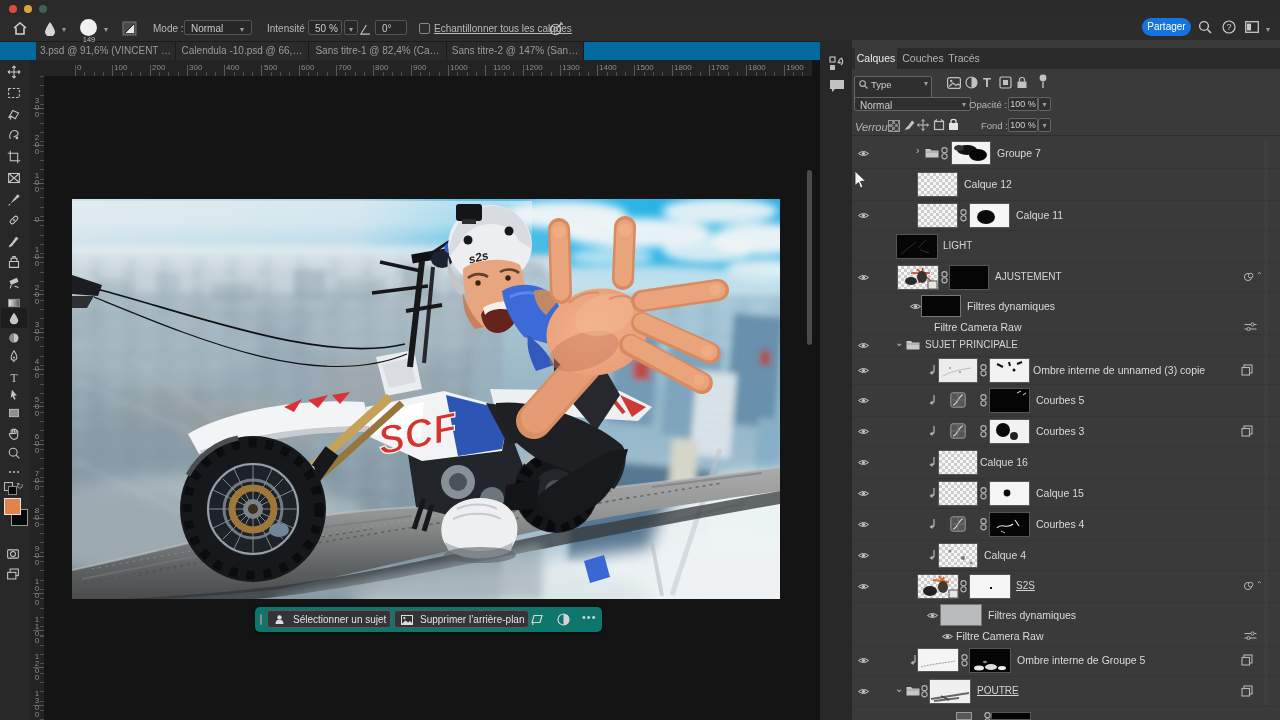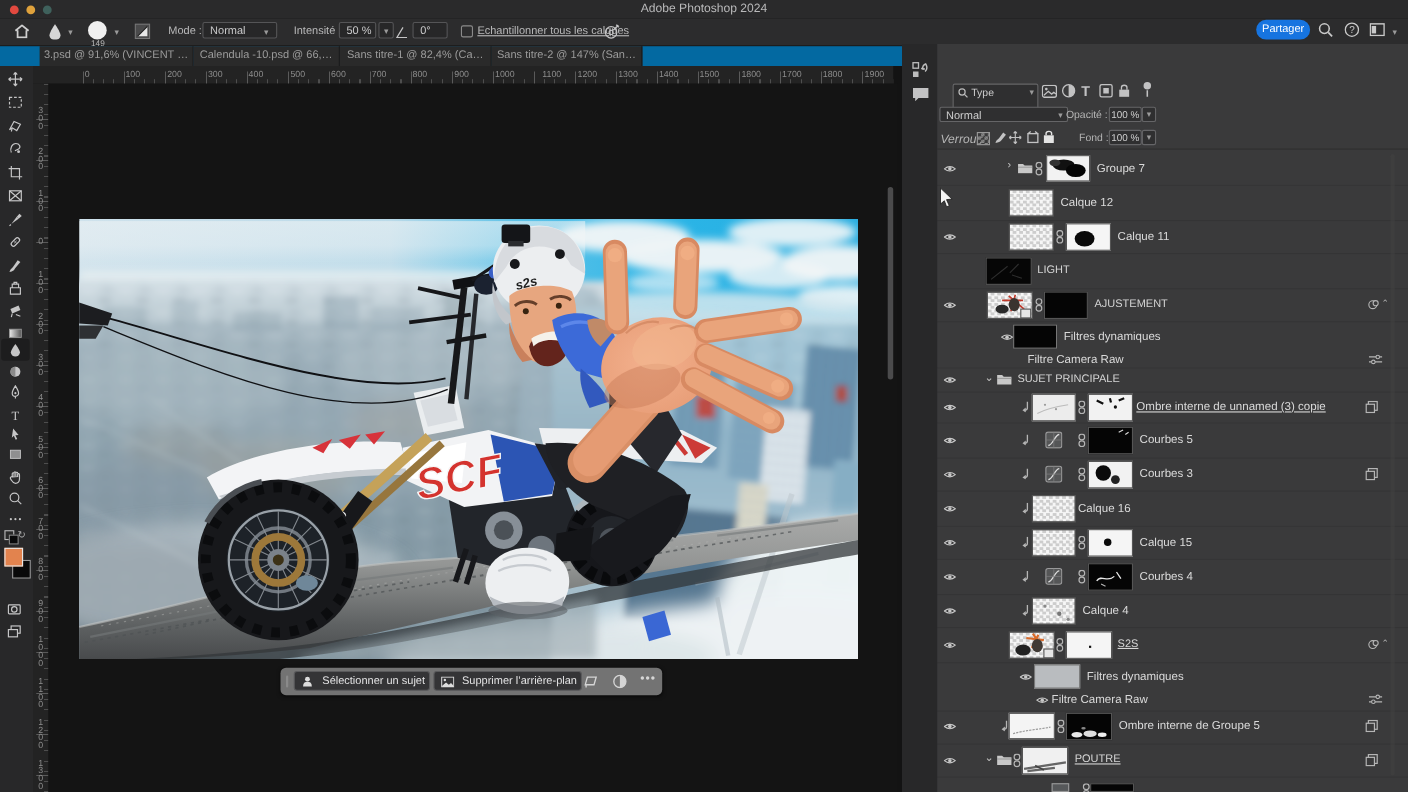--- a/index.html
+++ b/index.html
@@ -14,40 +14,39 @@
 #tabbar{left:0;top:42px;width:1280px;height:18px;background:#0369a1;}
 .tab{top:0;height:18px;background:#2a2a2a;color:#9b9b9b;font-size:10px;line-height:18px;text-align:center;border-right:1px solid #1a1a1a;overflow:hidden;white-space:nowrap;}
 .tabact{background:#3d3d3d;color:#e8e8e8;font-weight:bold;font-size:9.5px;}
 #toolbar{left:0;top:60px;width:30px;height:660px;background:#282829;}
 #hruler{left:30px;top:60px;width:782px;height:16px;background:#232323;border-bottom:1px solid #191919;}
 #vruler{left:30px;top:76px;width:14px;height:644px;background:#232323;border-right:1px solid #191919;}
 .rnum{color:#8d8d8d;font-size:8px;}
 .vnum{color:#8d8d8d;font-size:8px;line-height:7px;text-align:center;width:14px;}
 #canvas{left:44px;top:76px;width:772px;height:644px;background:#141414;}
 #photo{left:28px;top:123px;width:708px;height:400px;}
-#ctxbar{left:211px;top:531px;width:347px;height:25px;background:#737373;border-radius:5px;box-shadow:0 1px 3px rgba(0,0,0,.5);}
+#ctxbar{left:211px;top:531px;width:347px;height:25px;background:#0f766e;border-radius:5px;box-shadow:0 1px 3px rgba(0,0,0,.5);}
 .ctxbtn{top:3px;height:18px;border:1px solid #5a5a5c;border-radius:3px;background:#343436;color:#e3e3e4;font-size:10px;line-height:17px;box-sizing:border-box;white-space:nowrap;}
 #dock{left:820px;top:40px;width:460px;height:680px;background:#282829;}
 #panel{left:32px;top:0;width:428px;height:680px;background:#3a3a3b;}
 #ptabs{left:0;top:8px;width:428px;height:21px;background:#2b2b2c;}
 .ptab{top:0;height:21px;font-size:10.5px;line-height:21px;color:#b2b2b2;text-align:center;}
 .ptabact{background:#3a3a3b;color:#ececec;}
 .pbox{background:#2f2f30;border:1px solid #656567;border-radius:2px;color:#cfcfcf;font-size:9.5px;box-sizing:border-box;white-space:nowrap;}
 .lname{font-size:10.5px;color:#dadada;white-space:nowrap;}
 .lnamecaps{font-size:10px;color:#d5d5d5;white-space:nowrap;}
 .thumb{box-sizing:border-box;border:1px solid #555;}
 .checker{background:repeating-conic-gradient(#cdcdcd 0% 25%,#f6f6f6 0% 50%);background-size:6px 6px;}
 svg{display:block;}
 </style></head>
 <body>
 <div class="abs" id="titlebar">
   <div class="abs tl" style="left:9px;background:#e2493f;"></div>
   <div class="abs tl" style="left:24px;background:#dfa23c;"></div>
   <div class="abs tl" style="left:39px;background:#3f615c;"></div>
-  <div class="abs title">Adobe Photoshop 2024</div>
 </div>
 <div class="abs" id="optbar">
   <svg class="abs" style="left:13px;top:5px" width="14" height="13" viewBox="0 0 14 13">
       <path d="M1 6 L7 1 L13 6 M3 5.5 V12 H11 V5.5" fill="none" stroke="#cfcfcf" stroke-width="1.6"></path>
     </svg>
   <svg class="abs" style="left:44px;top:4px" width="12" height="15" viewBox="0 0 12 15">
       <path d="M6 1 C6 1 11 8 11 11 A5 4.5 0 0 1 1 11 C1 8 6 1 6 1 Z" fill="#d6d6d6"></path>
     </svg>
   <span class="abs chev" style="left:62px;top:8px;">▾</span>
   <div class="abs" style="left:80px;top:2px;width:17px;height:17px;border-radius:50%;background:#f0f0f0;"></div>
@@ -616,21 +615,26 @@
       <rect x="1" y="1" width="5" height="5" fill="none" stroke="#bdbdbd" stroke-width="1.2"></rect>
       <rect x="1" y="9" width="5" height="5" fill="#bdbdbd"></rect>
       <path d="M13 2 C10 3 9.5 5 10 7 M10 7 L8.5 6 M10 7 L11.8 6.5" fill="none" stroke="#bdbdbd" stroke-width="1.3"></path>
       <path d="M12.5 2 Q15 6 12 9" fill="none" stroke="#bdbdbd" stroke-width="1.3"></path>
     </svg>
 <svg class="abs" style="left:9px;top:39px" width="16" height="14" viewBox="0 0 16 14">
       <path d="M1 1 H15 V10 H6 L3 13 V10 H1 Z" fill="#c2c2c3"></path>
     </svg>
 
   <div class="abs" id="panel">
-<div class="abs pbox" style="left:2px;top:36px;width:78px;height:24px;margin-left:12px;">
+      <div class="abs" id="ptabs">
+        <div class="abs ptab ptabact" style="left:3px;width:42px;">Calques</div>
+        <div class="abs ptab" style="left:49px;width:44px;">Couches</div>
+        <div class="abs ptab" style="left:92px;width:40px;">Tracés</div>
+      </div>
+<div class="abs pbox" style="left:2px;top:36px;width:78px;height:24px;">
         <svg style="position:absolute;left:4px;top:3px" width="9" height="9" viewBox="0 0 9 9">
           <circle cx="3.6" cy="3.6" r="2.8" fill="none" stroke="#bbb" stroke-width="1.1"></circle>
           <path d="M5.8 5.8 L8.5 8.5" stroke="#bbb" stroke-width="1.2"></path>
         </svg>
         <span style="position:absolute;left:16px;top:1.5px;">Type</span>
         <span class="chev" style="position:absolute;right:3px;top:2px;">▾</span>
       </div>
 <svg class="abs" style="left:95px;top:37px" width="14" height="12" viewBox="0 0 14 12">
         <rect x="0.6" y="0.6" width="12.8" height="10.8" rx="2" fill="none" stroke="#c2c2c3" stroke-width="1.2"></rect>
         <circle cx="4.2" cy="4" r="1.2" fill="#c2c2c3"></circle>
@@ -802,21 +806,21 @@
       </svg>
 <svg class="abs" style="left:128px;top:324px" width="7" height="13" viewBox="0 0 7 13">
         <circle cx="3.5" cy="3.2" r="2.6" fill="none" stroke="#b5b5b5" stroke-width="1.1"></circle>
         <circle cx="3.5" cy="9.3" r="2.6" fill="none" stroke="#b5b5b5" stroke-width="1.1"></circle>
       </svg>
 <div class="abs thumb " style="left:137px;top:318px;width:41px;height:25px;background:#f2f2f2;"></div>
 <svg class="abs" style="left:137px;top:318px" width="41" height="25" viewBox="0 0 41 25">
         <path d="M8 6 L14 9 M20 4 L21 8 M28 6 L33 4" stroke="#111" stroke-width="2"></path>
         <circle cx="25" cy="12" r="1.5" fill="#111"></circle>
       </svg>
-<div class="abs lname" style="left:181px;top:324px;text-decoration:underline;">Ombre interne de unnamed (3) copie</div>
+<div class="abs lname" style="left:181px;top:324px;">Ombre interne de unnamed (3) copie</div>
 <svg class="abs" style="left:389px;top:324px" width="12" height="12" viewBox="0 0 12 12">
         <rect x="3" y="1" width="8" height="8" fill="none" stroke="#b5b5b5" stroke-width="1.1"></rect>
         <rect x="1" y="3.5" width="7.5" height="7.5" fill="#3a3a3b" stroke="#b5b5b5" stroke-width="1.1"></rect>
       </svg>
 <svg class="abs" style="left:6px;top:356px" width="11" height="9" viewBox="0 0 11 9">
         <path d="M0.5 4.5 Q5.5 0.5 10.5 4.5 Q5.5 8.5 0.5 4.5 Z" fill="none" stroke="#c8c8c8" stroke-width="1"></path>
         <circle cx="5.5" cy="4.5" r="1.6" fill="#c8c8c8"></circle>
       </svg>
 <svg class="abs" style="left:76px;top:355px" width="8" height="10" viewBox="0 0 8 10">
         <path d="M6 0 V6 Q6 8 3 8" fill="none" stroke="#b5b5b5" stroke-width="1.2"></path>

